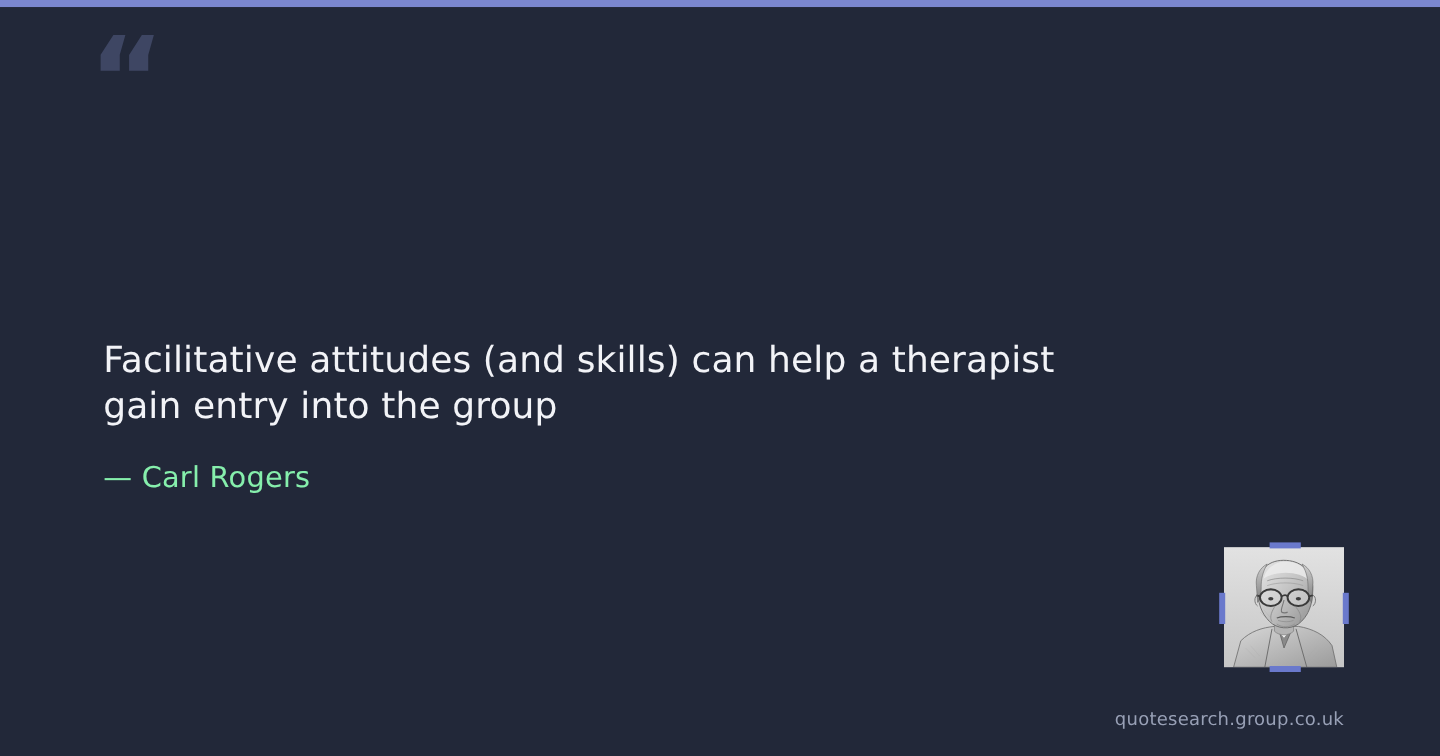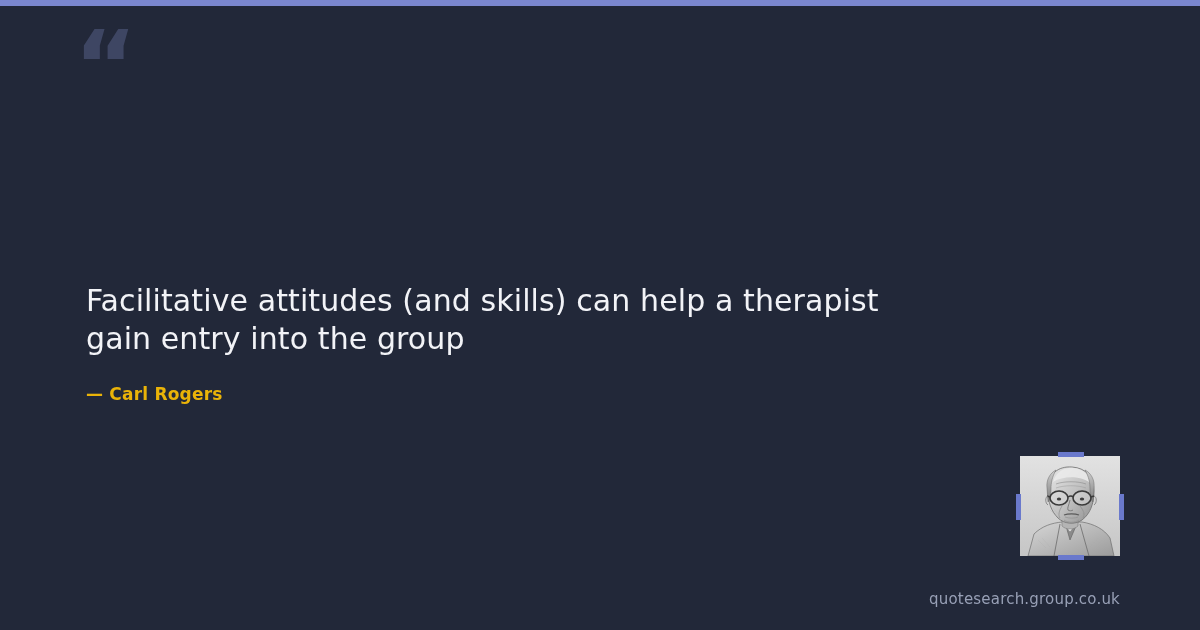--- a/index.html
+++ b/index.html
@@ -62,23 +62,23 @@
     font-size:30px;
     font-weight:400;
     line-height:38px;
     color:#f2f3f7;
     letter-spacing:0.1px;
     max-width:860px;
   }
 
   .attribution {
     margin-top:26px;
-    font-size:17px;
-    font-weight:700;
-    color:#eab308;
+    font-size:24px;
+    font-weight:400;
+    color:#86efac;
     letter-spacing:0.2px;
   }
 
   
   .portrait-wrap {
     position:absolute;
     left:1020px;
     top:450px;
     width:100px;
     height:100px;

